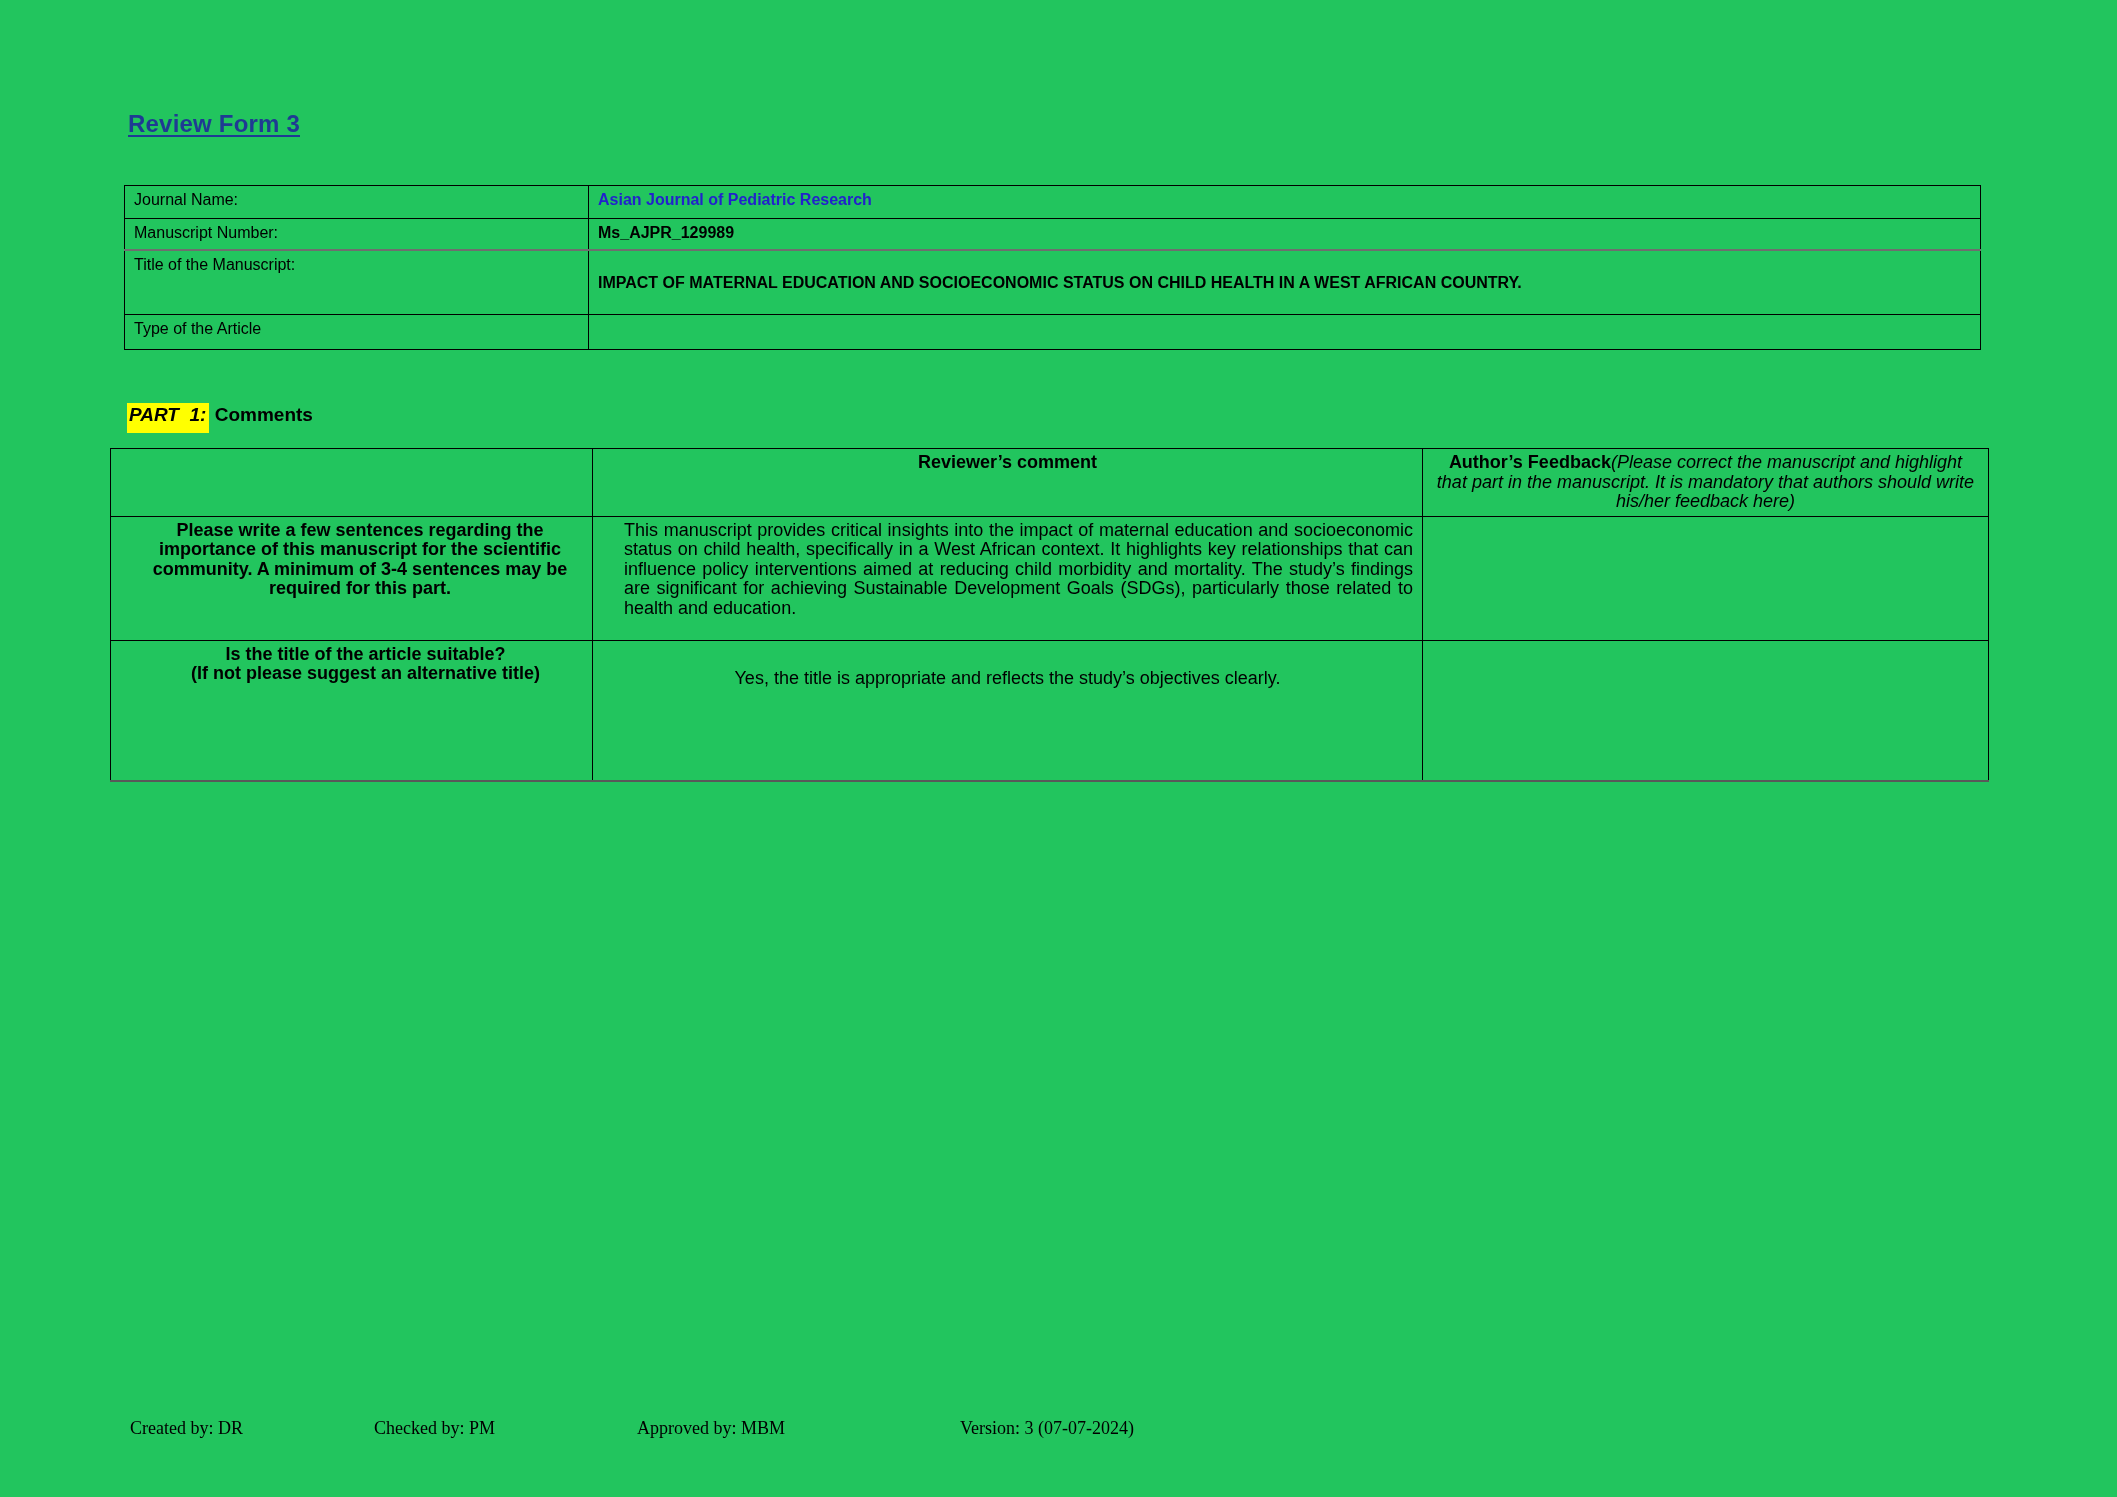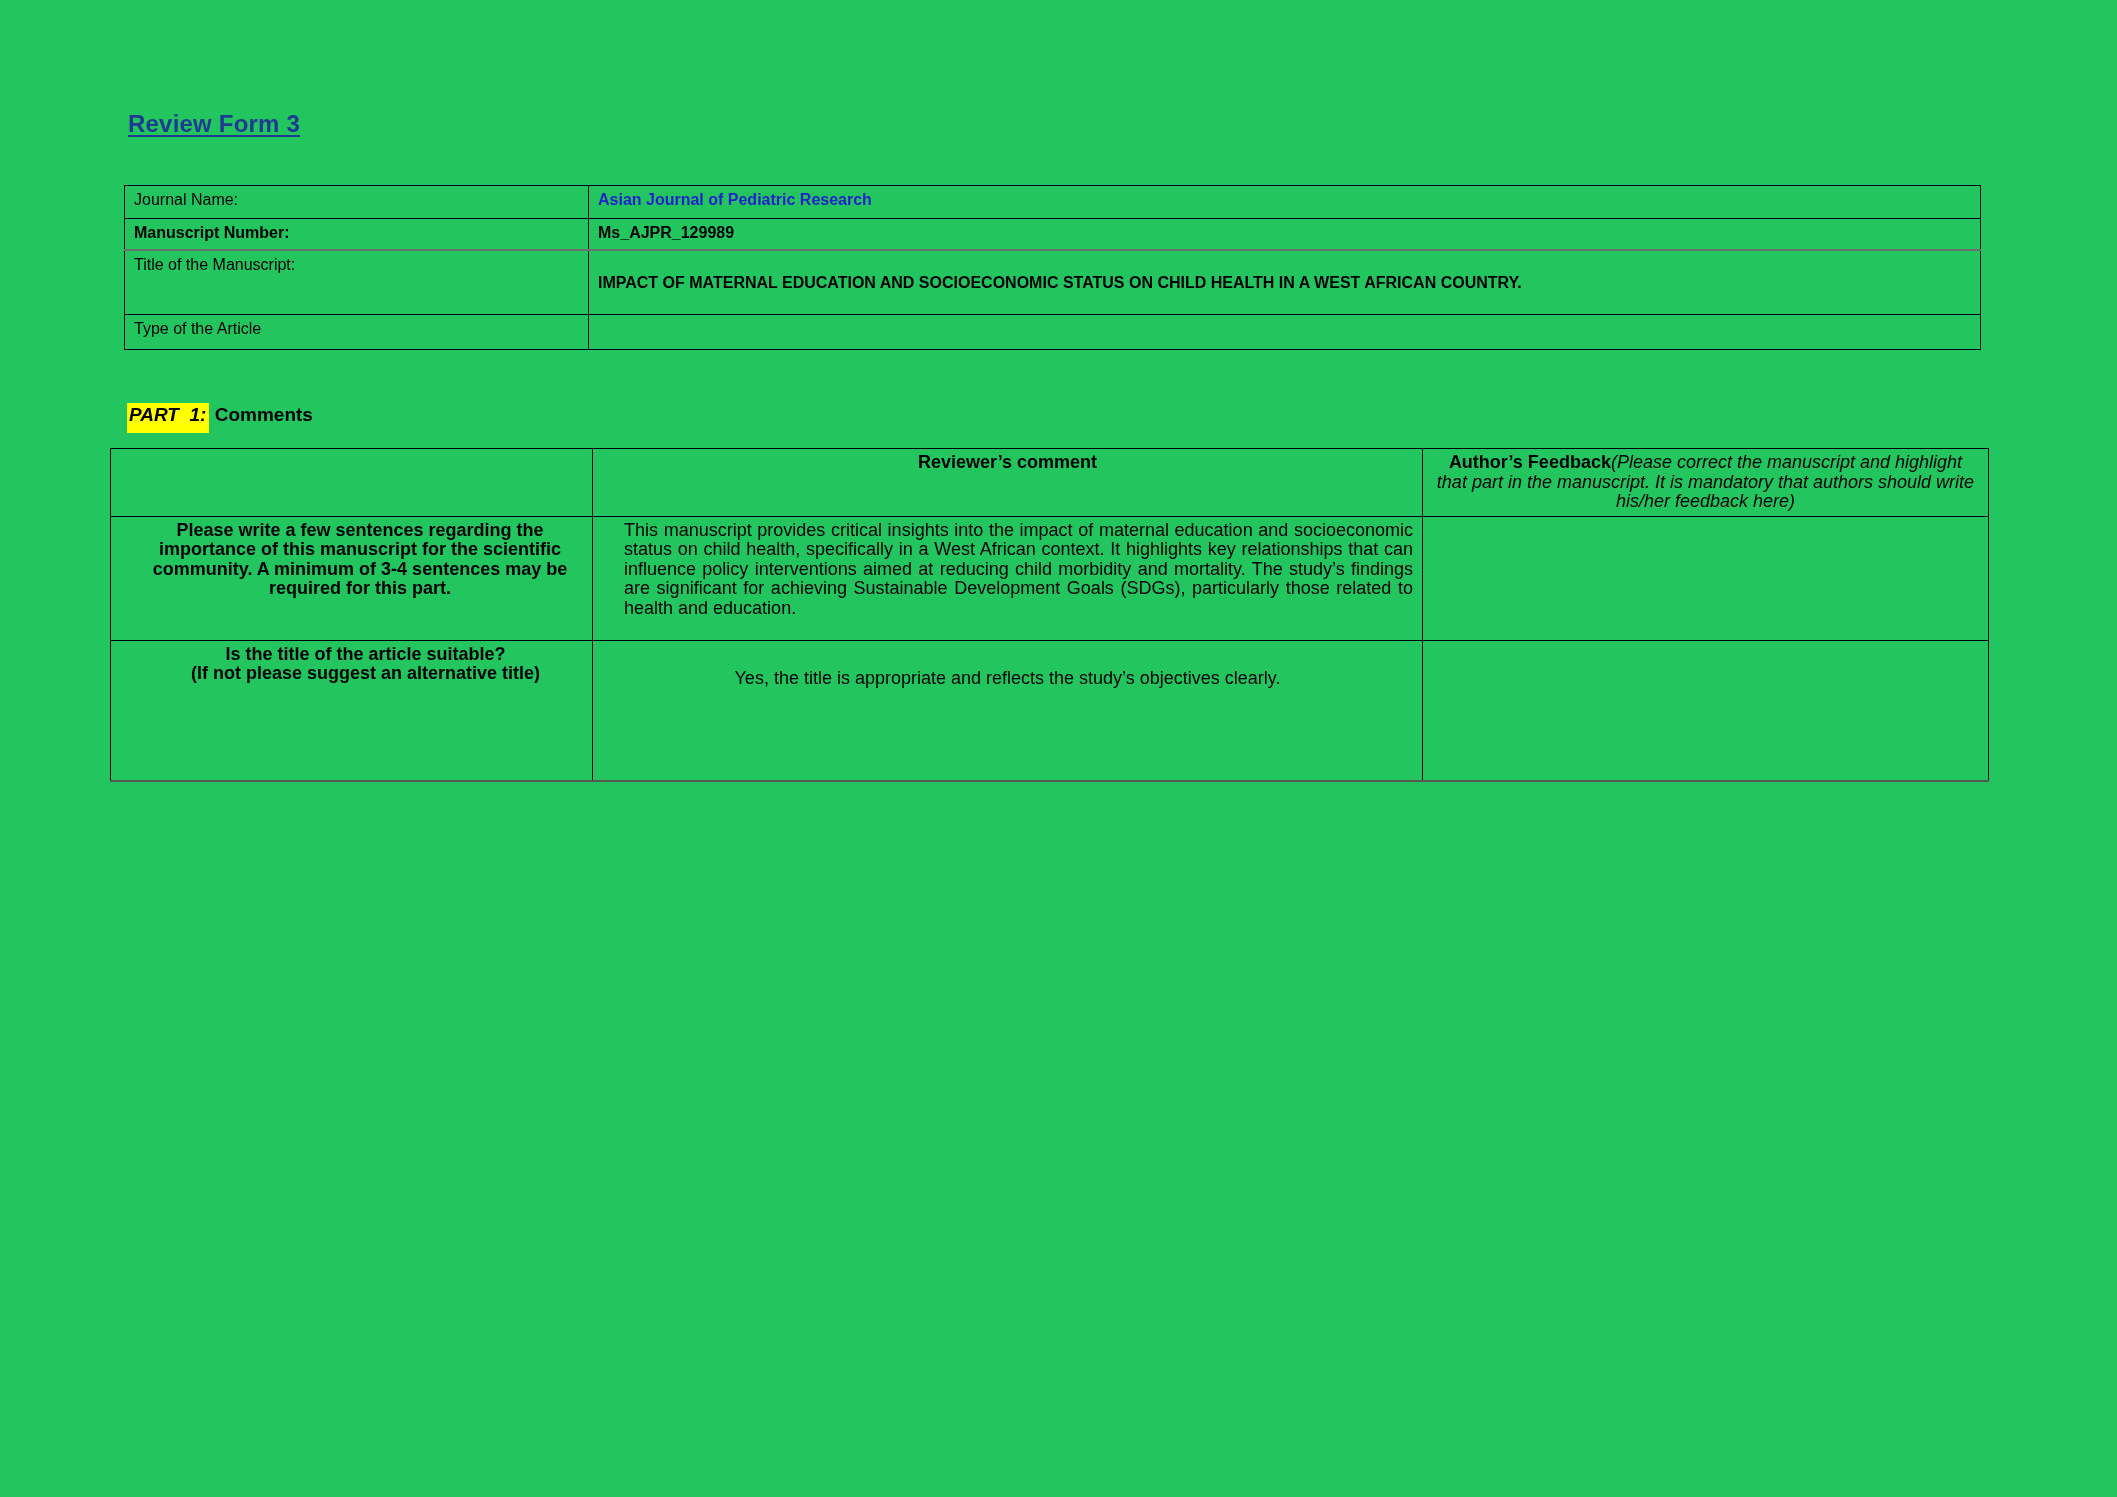--- a/index.html
+++ b/index.html
@@ -46,21 +46,21 @@
     padding: 3px 9px;
     vertical-align: top;
     line-height: 22px;
   }
   .info-table tr.row-msnum td {
     border-bottom: 2px solid #6e6e6e;
   }
   .info-table td.value { font-weight: bold; }
   .info-table tr.row-title td.value { vertical-align: middle; }
   .info-table tr.row-journal td { height: 26px; }
-  .info-table tr.row-msnum td { height: 24px; font-weight: bold; }
+  .info-table tr.row-msnum td { height: 24px; }
   .info-table tr.row-title td { height: 57px; }
   .info-table tr.row-type td { height: 28px; }
   .journal-link {
     font-weight: bold;
     color: #2222CC;
     cursor: pointer;
   }
 
   
   .part-heading {
@@ -185,14 +185,20 @@
         <td class="q-cell">
           <div>Is the title of the article suitable?</div>
           <div>(If not please suggest an alternative title)</div>
         </td>
         <td class="comment-cell-pad">Yes, the title is appropriate and reflects the study’s objectives clearly.</td>
         <td></td>
       </tr>
     </tbody>
   </table>
 
+  <div class="footer">
+    <span class="f-created">Created by: DR</span>
+    <span class="f-checked">Checked by: PM</span>
+    <span class="f-approved">Approved by: MBM</span>
+    <span class="f-version">Version: 3 (07-07-2024)</span>
+  </div>
 
 </div>
 
 </body></html>

